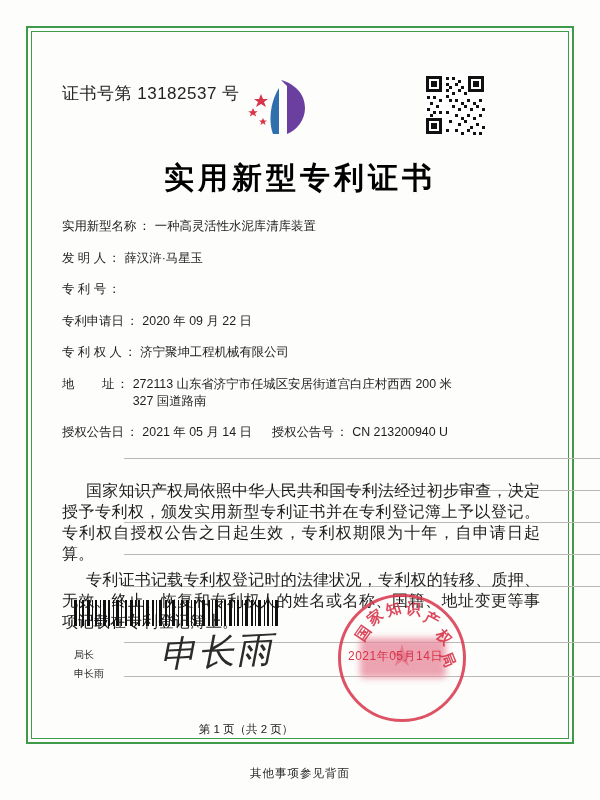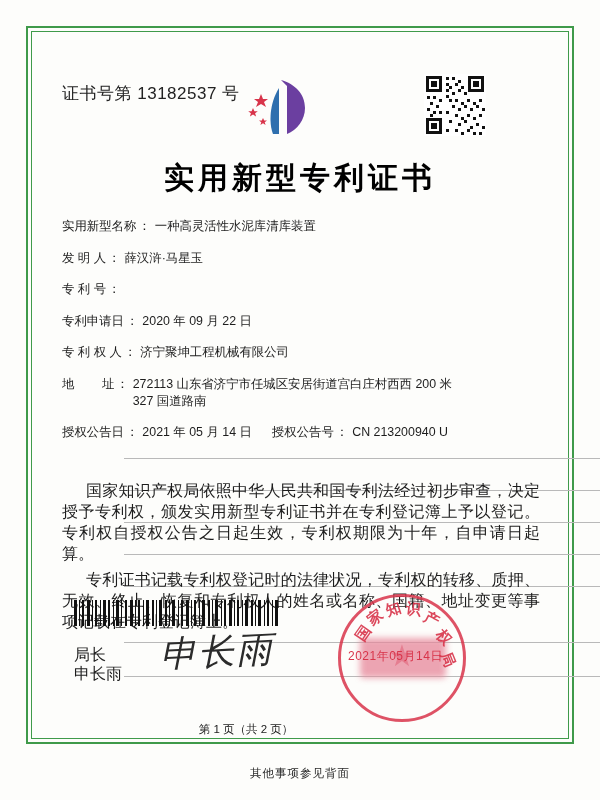--- a/index.html
+++ b/index.html
@@ -142,21 +142,21 @@
     left: 74px;
     top: 600px;
     width: 208px;
     height: 26px;
   }
 
   .signature-block {
     position: absolute;
     left: 74px;
     top: 645px;
-    font-size: 16px;
+    font-size: 10px;
     line-height: 19px;
     color: #1d1d1d;
   }
 
   .signature-script {
     position: absolute;
     left: 160px;
     top: 628px;
     font-family: "DejaVu Serif", serif;
     font-size: 36px;

